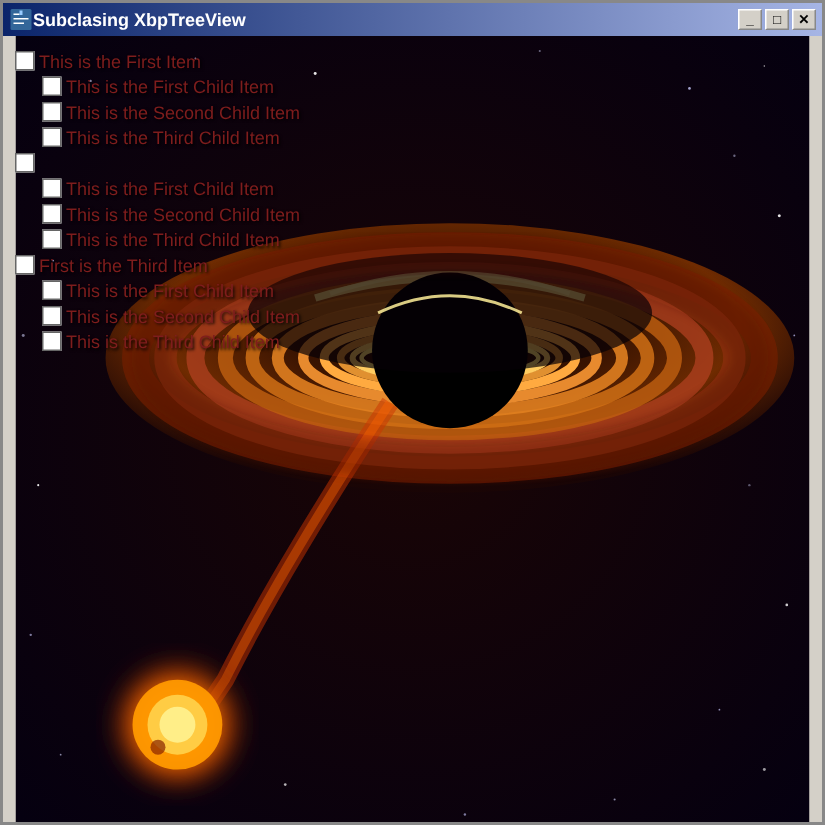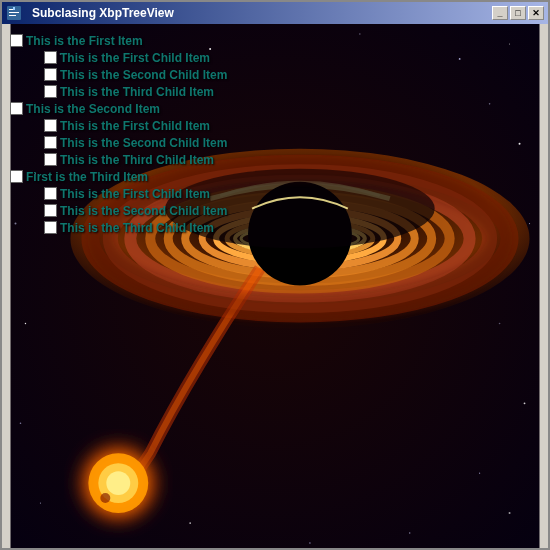--- a/index.html
+++ b/index.html
@@ -30,21 +30,21 @@
       display: flex;
       align-items: center;
       justify-content: space-between;
       height: 22px;
       flex-shrink: 0;
     }
 
     .title-bar-left {
       display: flex;
       align-items: center;
-      gap: 10px;
+      gap: 0;
     }
 
     .title-icon {
       width: 16px;
       height: 16px;
     }
 
     .title-bar-buttons {
       display: flex;
       gap: 2px;
@@ -105,29 +105,29 @@
       width: 13px;
       height: 13px;
       border: 1px solid #666;
       background: #fff;
       display: inline-block;
       margin-right: 3px;
       flex-shrink: 0;
     }
 
     .tree-label {
-      color: #0f766e;
+      color: #7f1d1d;
       font-size: 12px;
-      font-weight: bold;
+      font-weight: normal;
       text-shadow: 1px 1px 2px #000;
       white-space: nowrap;
     }
 
     .tree-children {
-      padding-left: 34px;
+      padding-left: 18px;
     }
   </style>
 </head>
 <body>
 
 <div class="window">
   <div class="title-bar">
     <div class="title-bar-left">
       <svg class="title-icon" viewBox="0 0 16 16">
         <rect x="1" y="1" width="14" height="14" fill="#336699" rx="1"></rect>
@@ -271,21 +271,20 @@
             </div>
             <div class="tree-row">
               <span class="checkbox"></span>
               <span class="tree-label">This is the Third  Child Item</span>
             </div>
           </div>
         </div>
         <div class="tree-item">
           <div class="tree-row">
             <span class="checkbox"></span>
-            <span class="tree-label">This is the Second Item</span>
           </div>
           <div class="tree-children">
             <div class="tree-row">
               <span class="checkbox"></span>
               <span class="tree-label">This is the First  Child Item</span>
             </div>
             <div class="tree-row">
               <span class="checkbox"></span>
               <span class="tree-label">This is the Second Child Item</span>
             </div>

